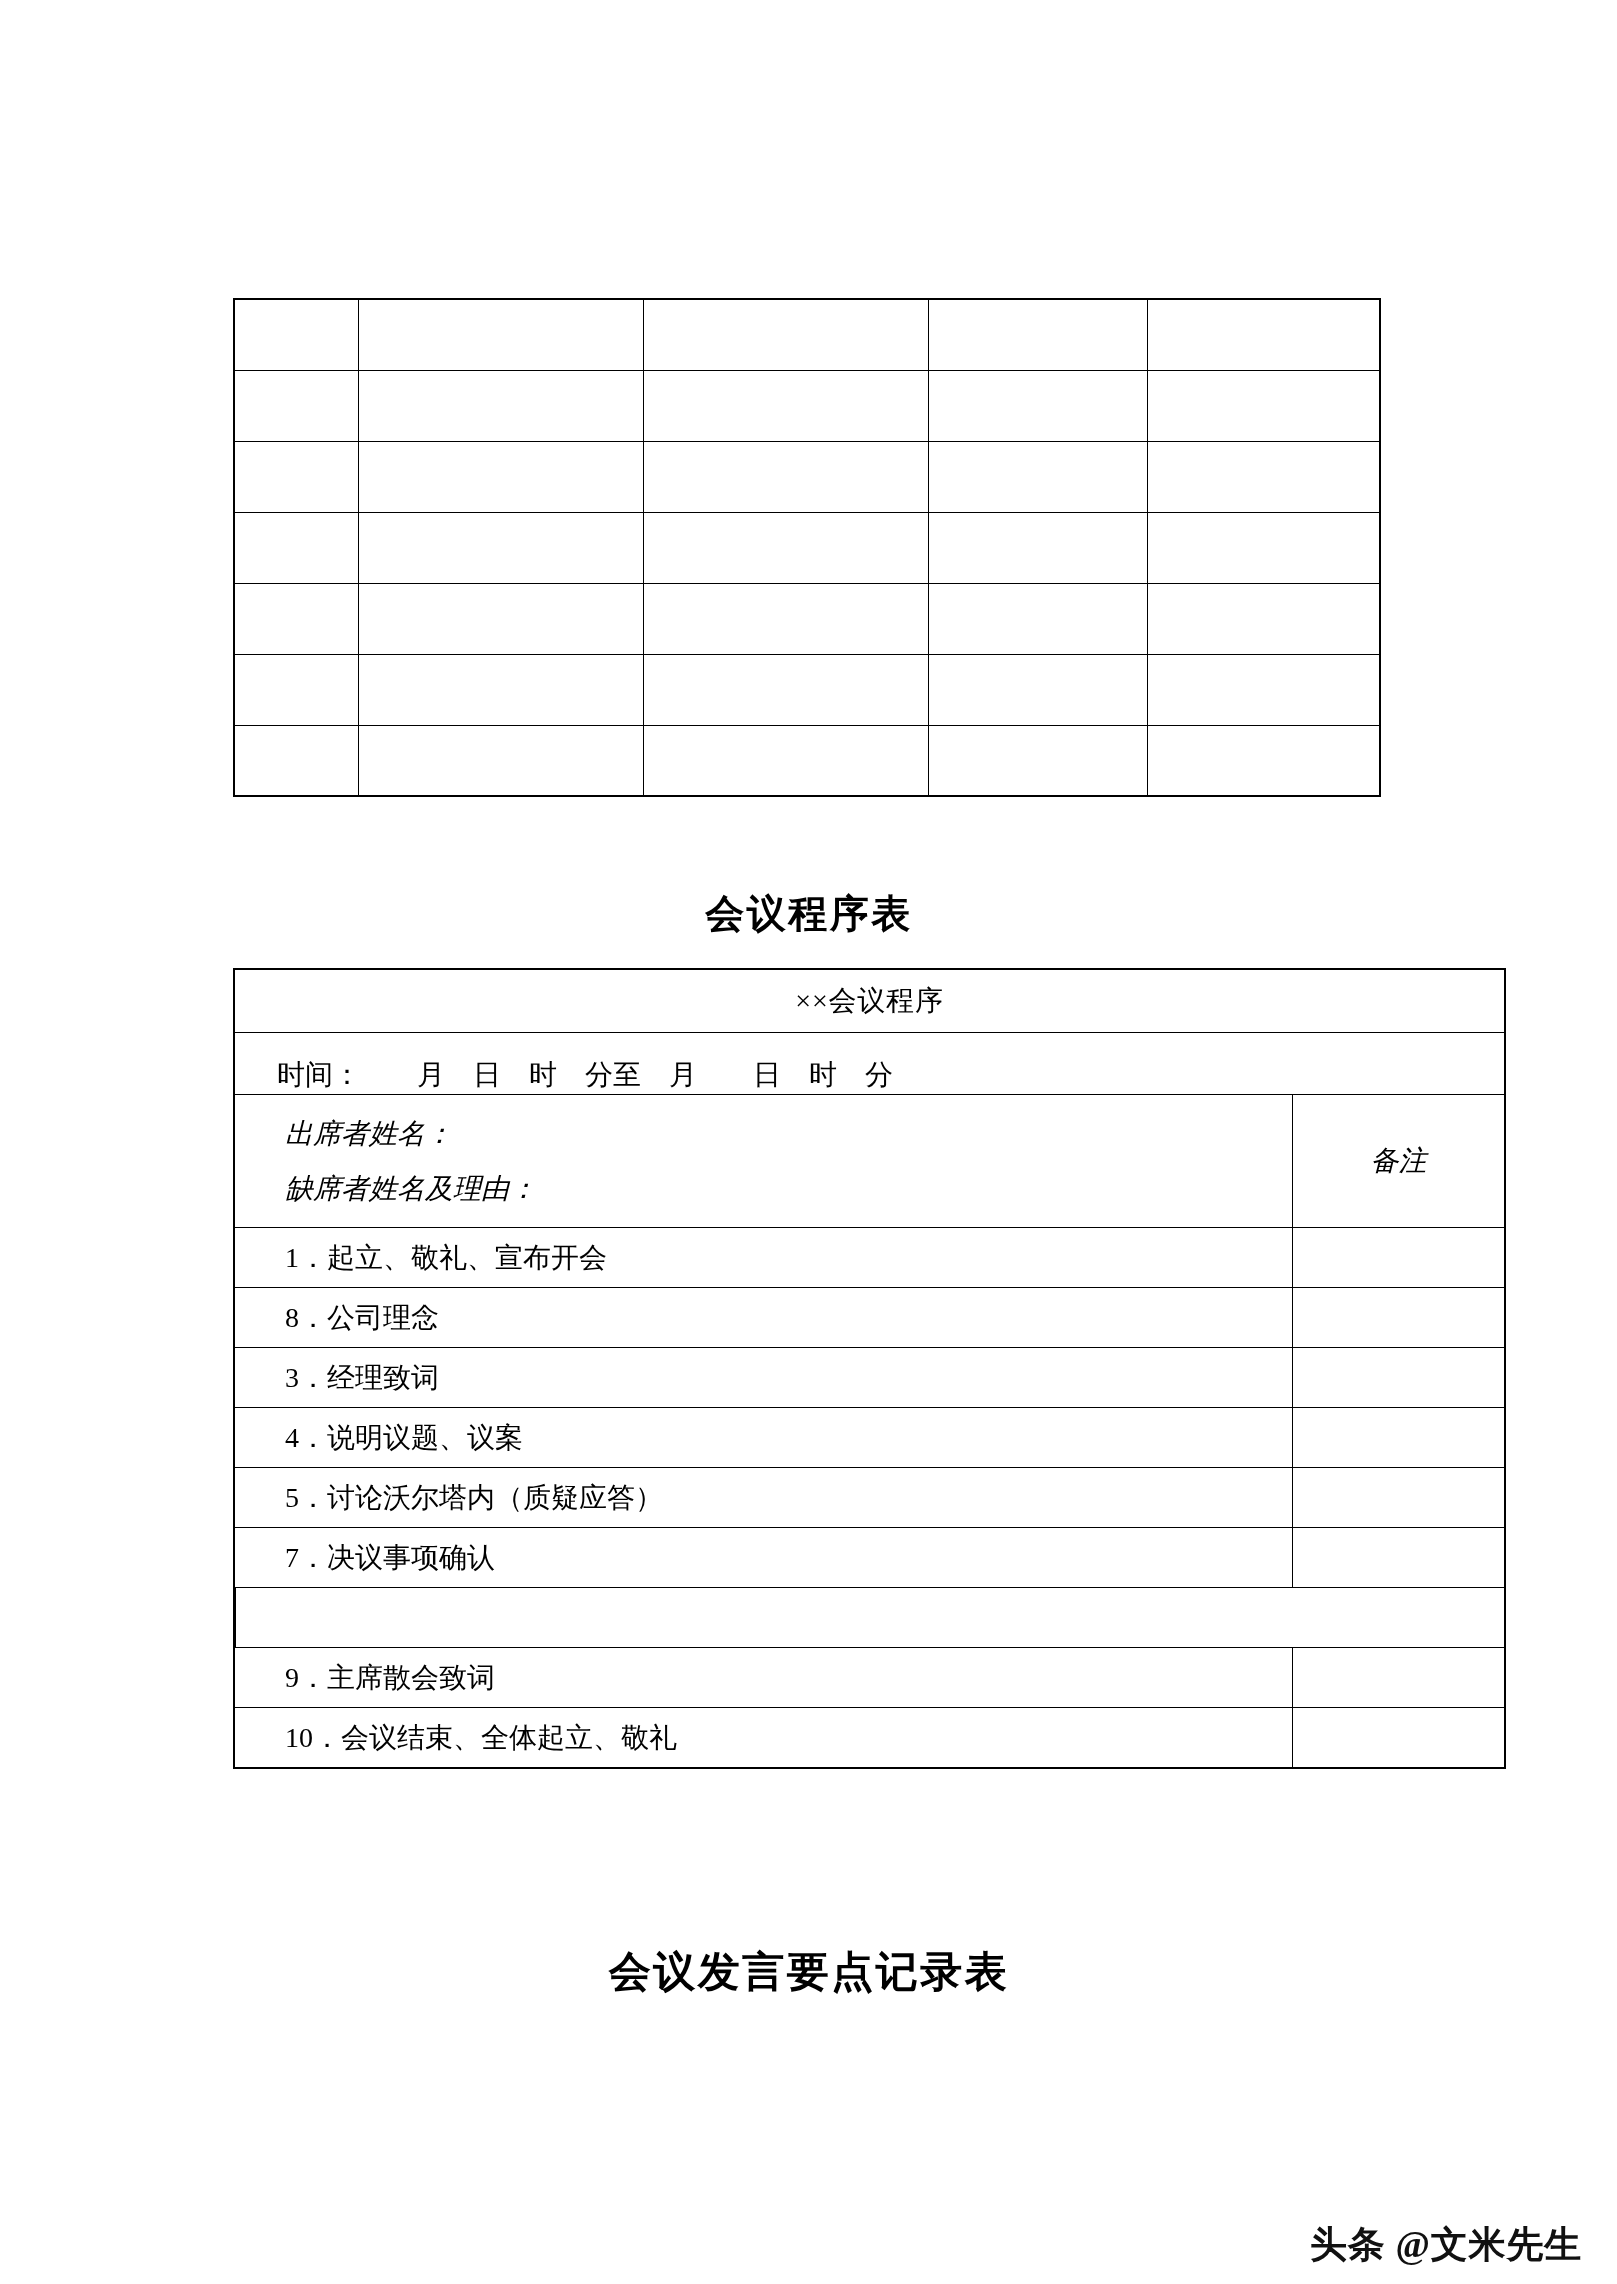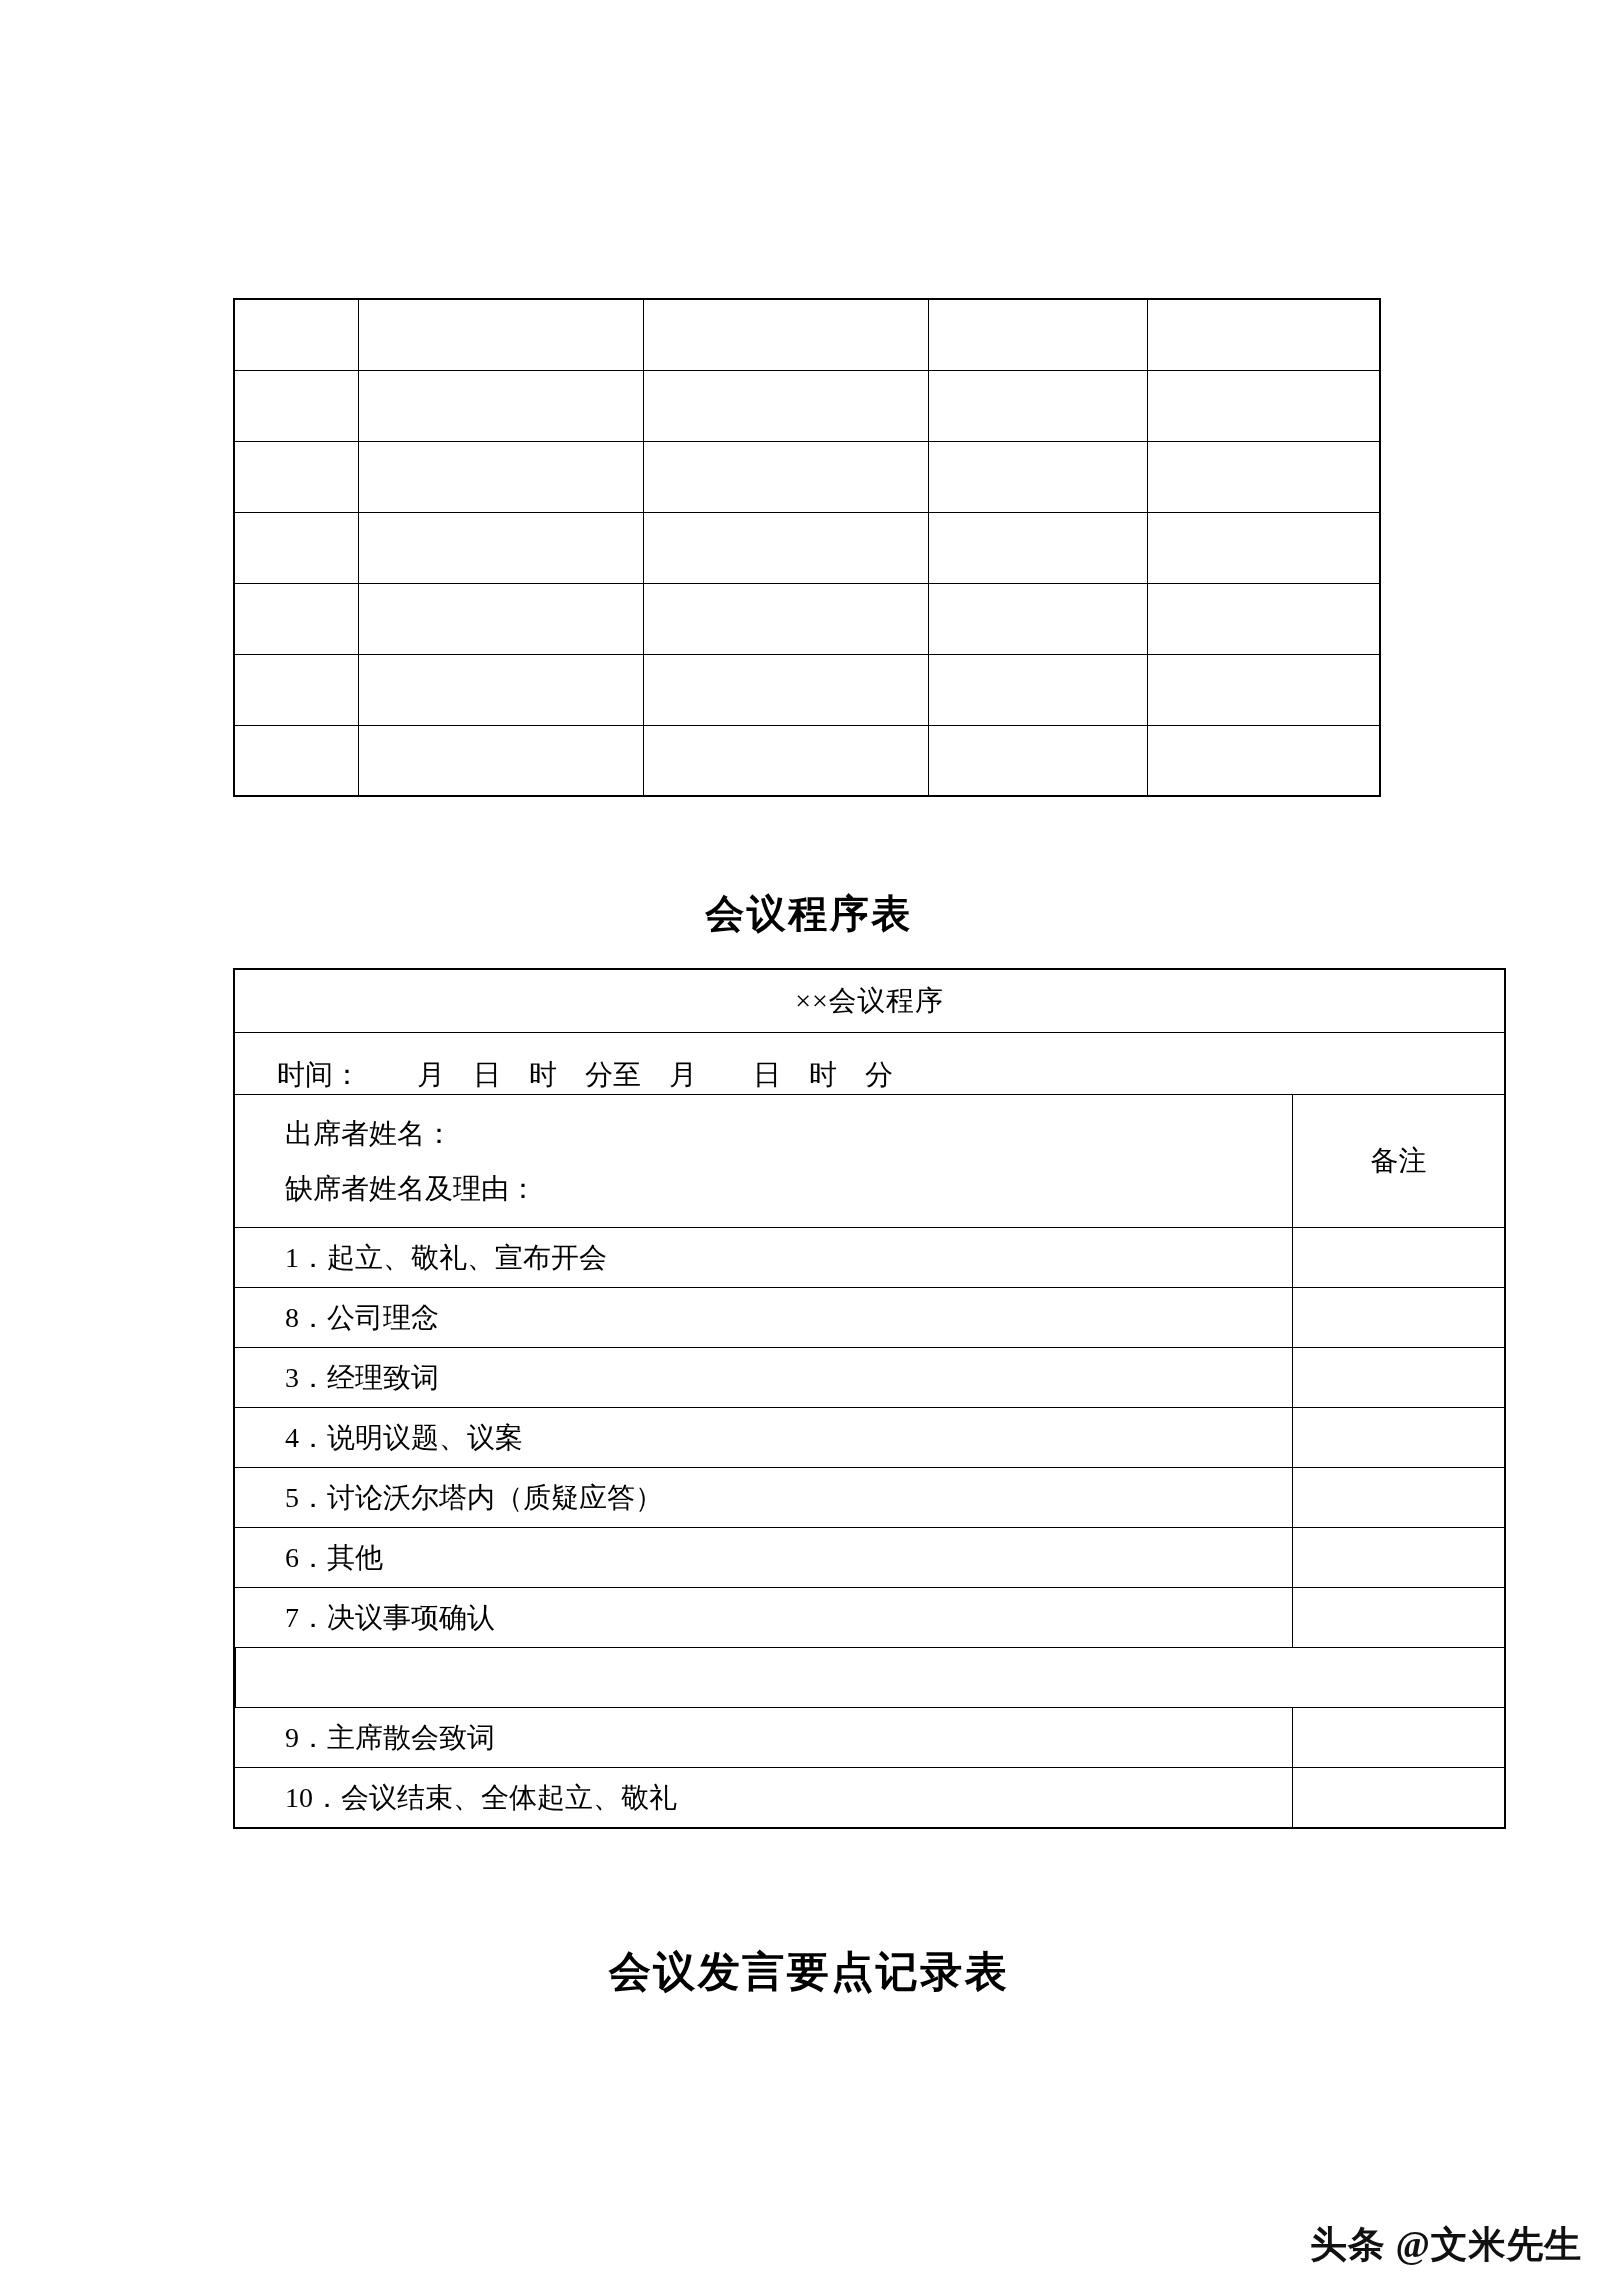--- a/index.html
+++ b/index.html
@@ -69,21 +69,21 @@
     justify-content: center;
     align-items: center;
     letter-spacing: 0.8px;
   }
   .p-row.time {
     height: 62px;
     align-items: flex-end;
     padding-left: 42px;
     white-space: pre;
   }
-  .p-row.attendees { height: 133px; }
+  .p-row.attendees { height: 133px; font-style: italic; }
   .p-row.item { height: 60px; }
   .cell-left {
     flex: 1;
     display: flex;
     align-items: center;
     padding-left: 50px;
     white-space: pre;
   }
   .attendees .cell-left {
     flex-direction: column;
@@ -208,24 +208,20 @@
     </div>
     <div class="p-row item">
       <div class="cell-left">4．说明议题、议案</div>
       <div class="cell-right"></div>
     </div>
     <div class="p-row item">
       <div class="cell-left">5．讨论沃尔塔内（质疑应答）</div>
       <div class="cell-right"></div>
     </div>
     <div class="p-row item">
-      <div class="cell-left">6．其他</div>
-      <div class="cell-right"></div>
-    </div>
-    <div class="p-row item">
       <div class="cell-left">7．决议事项确认</div>
       <div class="cell-right"></div>
     </div>
     <div class="p-row item">
       <div class="cell-right"></div>
     </div>
     <div class="p-row item">
       <div class="cell-left">9．主席散会致词</div>
       <div class="cell-right"></div>
     </div>

